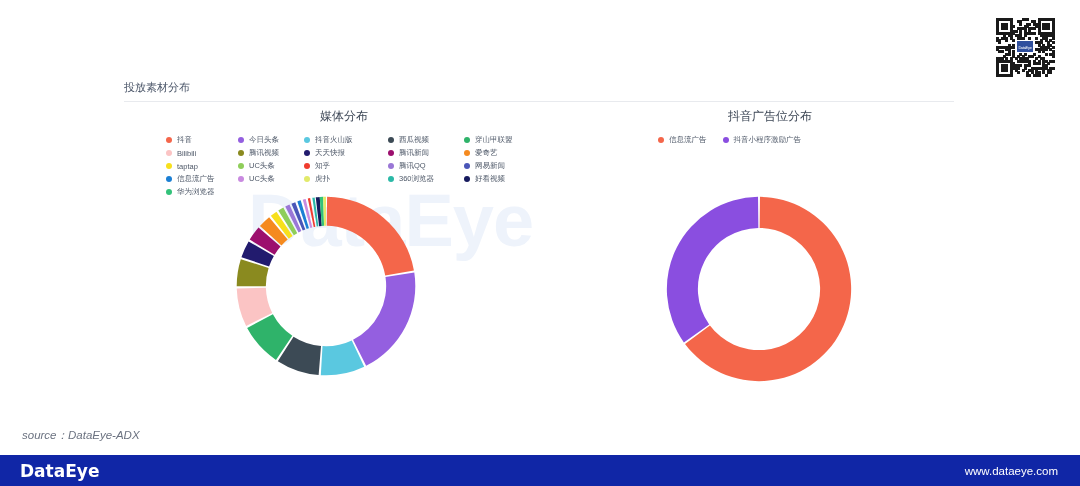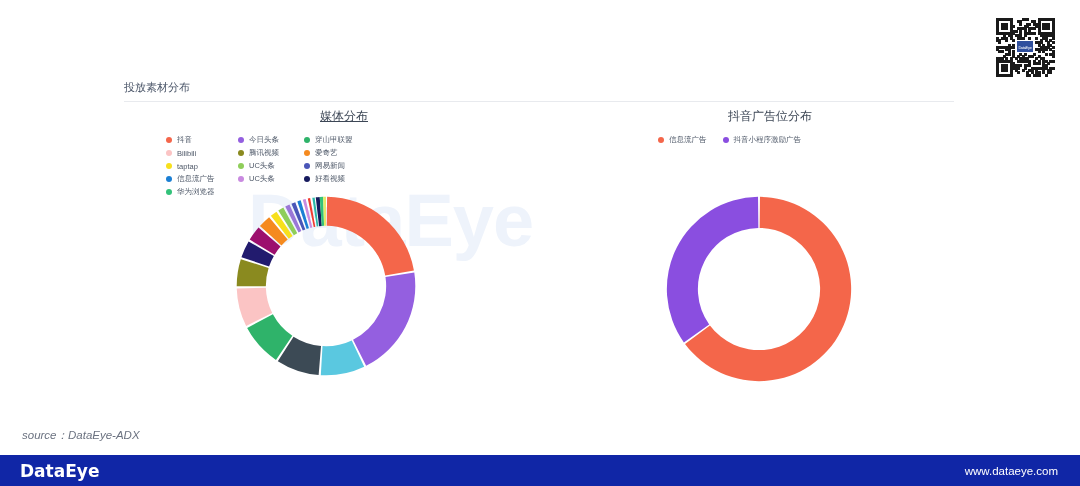--- a/index.html
+++ b/index.html
@@ -53,21 +53,21 @@
   }
 
   
   .panel { position: absolute; }
   #panel-left  { left: 124px; top: 108px; width: 460px; height: 300px; }
   #panel-right { left: 600px; top: 108px; width: 360px; height: 300px; }
 
   .panel-title {
     text-align: center; font-size: 12px; color: #3d4756; font-weight: normal;
   }
-  #panel-left .panel-title { width: 420px; margin-left: 10px; text-decoration: underline; }
+  #panel-left .panel-title { width: 420px; margin-left: 10px; }
   #panel-right .panel-title { width: 300px; margin-left: 20px; }
 
   
   .legend-left {
     position: absolute; left: 42px; top: 26px;
     display: flex; gap: 0px;
   }
   .legend-col { display: flex; flex-direction: column; }
   .legend-col.c1 { width: 72px; }
   .legend-col.c2 { width: 66px; }
@@ -472,21 +472,57 @@
         <div class="legend-item">
           <span class="legend-dot" style="background:#8fce5a"></span>
           <span class="legend-text">UC头条</span>
         </div>
         <div class="legend-item">
           <span class="legend-dot" style="background:#c98ae0"></span>
           <span class="legend-text">UC头条</span>
         </div>
       </div>
 
-
+      <div class="legend-col c3">
+        <div class="legend-item">
+          <span class="legend-dot" style="background:#5ac8e0"></span>
+          <span class="legend-text">抖音火山版</span>
+        </div>
+        <div class="legend-item">
+          <span class="legend-dot" style="background:#221b6e"></span>
+          <span class="legend-text">天天快报</span>
+        </div>
+        <div class="legend-item">
+          <span class="legend-dot" style="background:#f03c2e"></span>
+          <span class="legend-text">知乎</span>
+        </div>
+        <div class="legend-item">
+          <span class="legend-dot" style="background:#e2ea6a"></span>
+          <span class="legend-text">虎扑</span>
+        </div>
+      </div>
+
+      <div class="legend-col c4">
+        <div class="legend-item">
+          <span class="legend-dot" style="background:#3c4a55"></span>
+          <span class="legend-text">西瓜视频</span>
+        </div>
+        <div class="legend-item">
+          <span class="legend-dot" style="background:#9c0f6e"></span>
+          <span class="legend-text">腾讯新闻</span>
+        </div>
+        <div class="legend-item">
+          <span class="legend-dot" style="background:#9a77d6"></span>
+          <span class="legend-text">腾讯QQ</span>
+        </div>
+        <div class="legend-item">
+          <span class="legend-dot" style="background:#2bb9a7"></span>
+          <span class="legend-text">360浏览器</span>
+        </div>
+      </div>
 
       <div class="legend-col c5">
         <div class="legend-item">
           <span class="legend-dot" style="background:#2fb36a"></span>
           <span class="legend-text">穿山甲联盟</span>
         </div>
         <div class="legend-item">
           <span class="legend-dot" style="background:#f58a1f"></span>
           <span class="legend-text">爱奇艺</span>
         </div>

